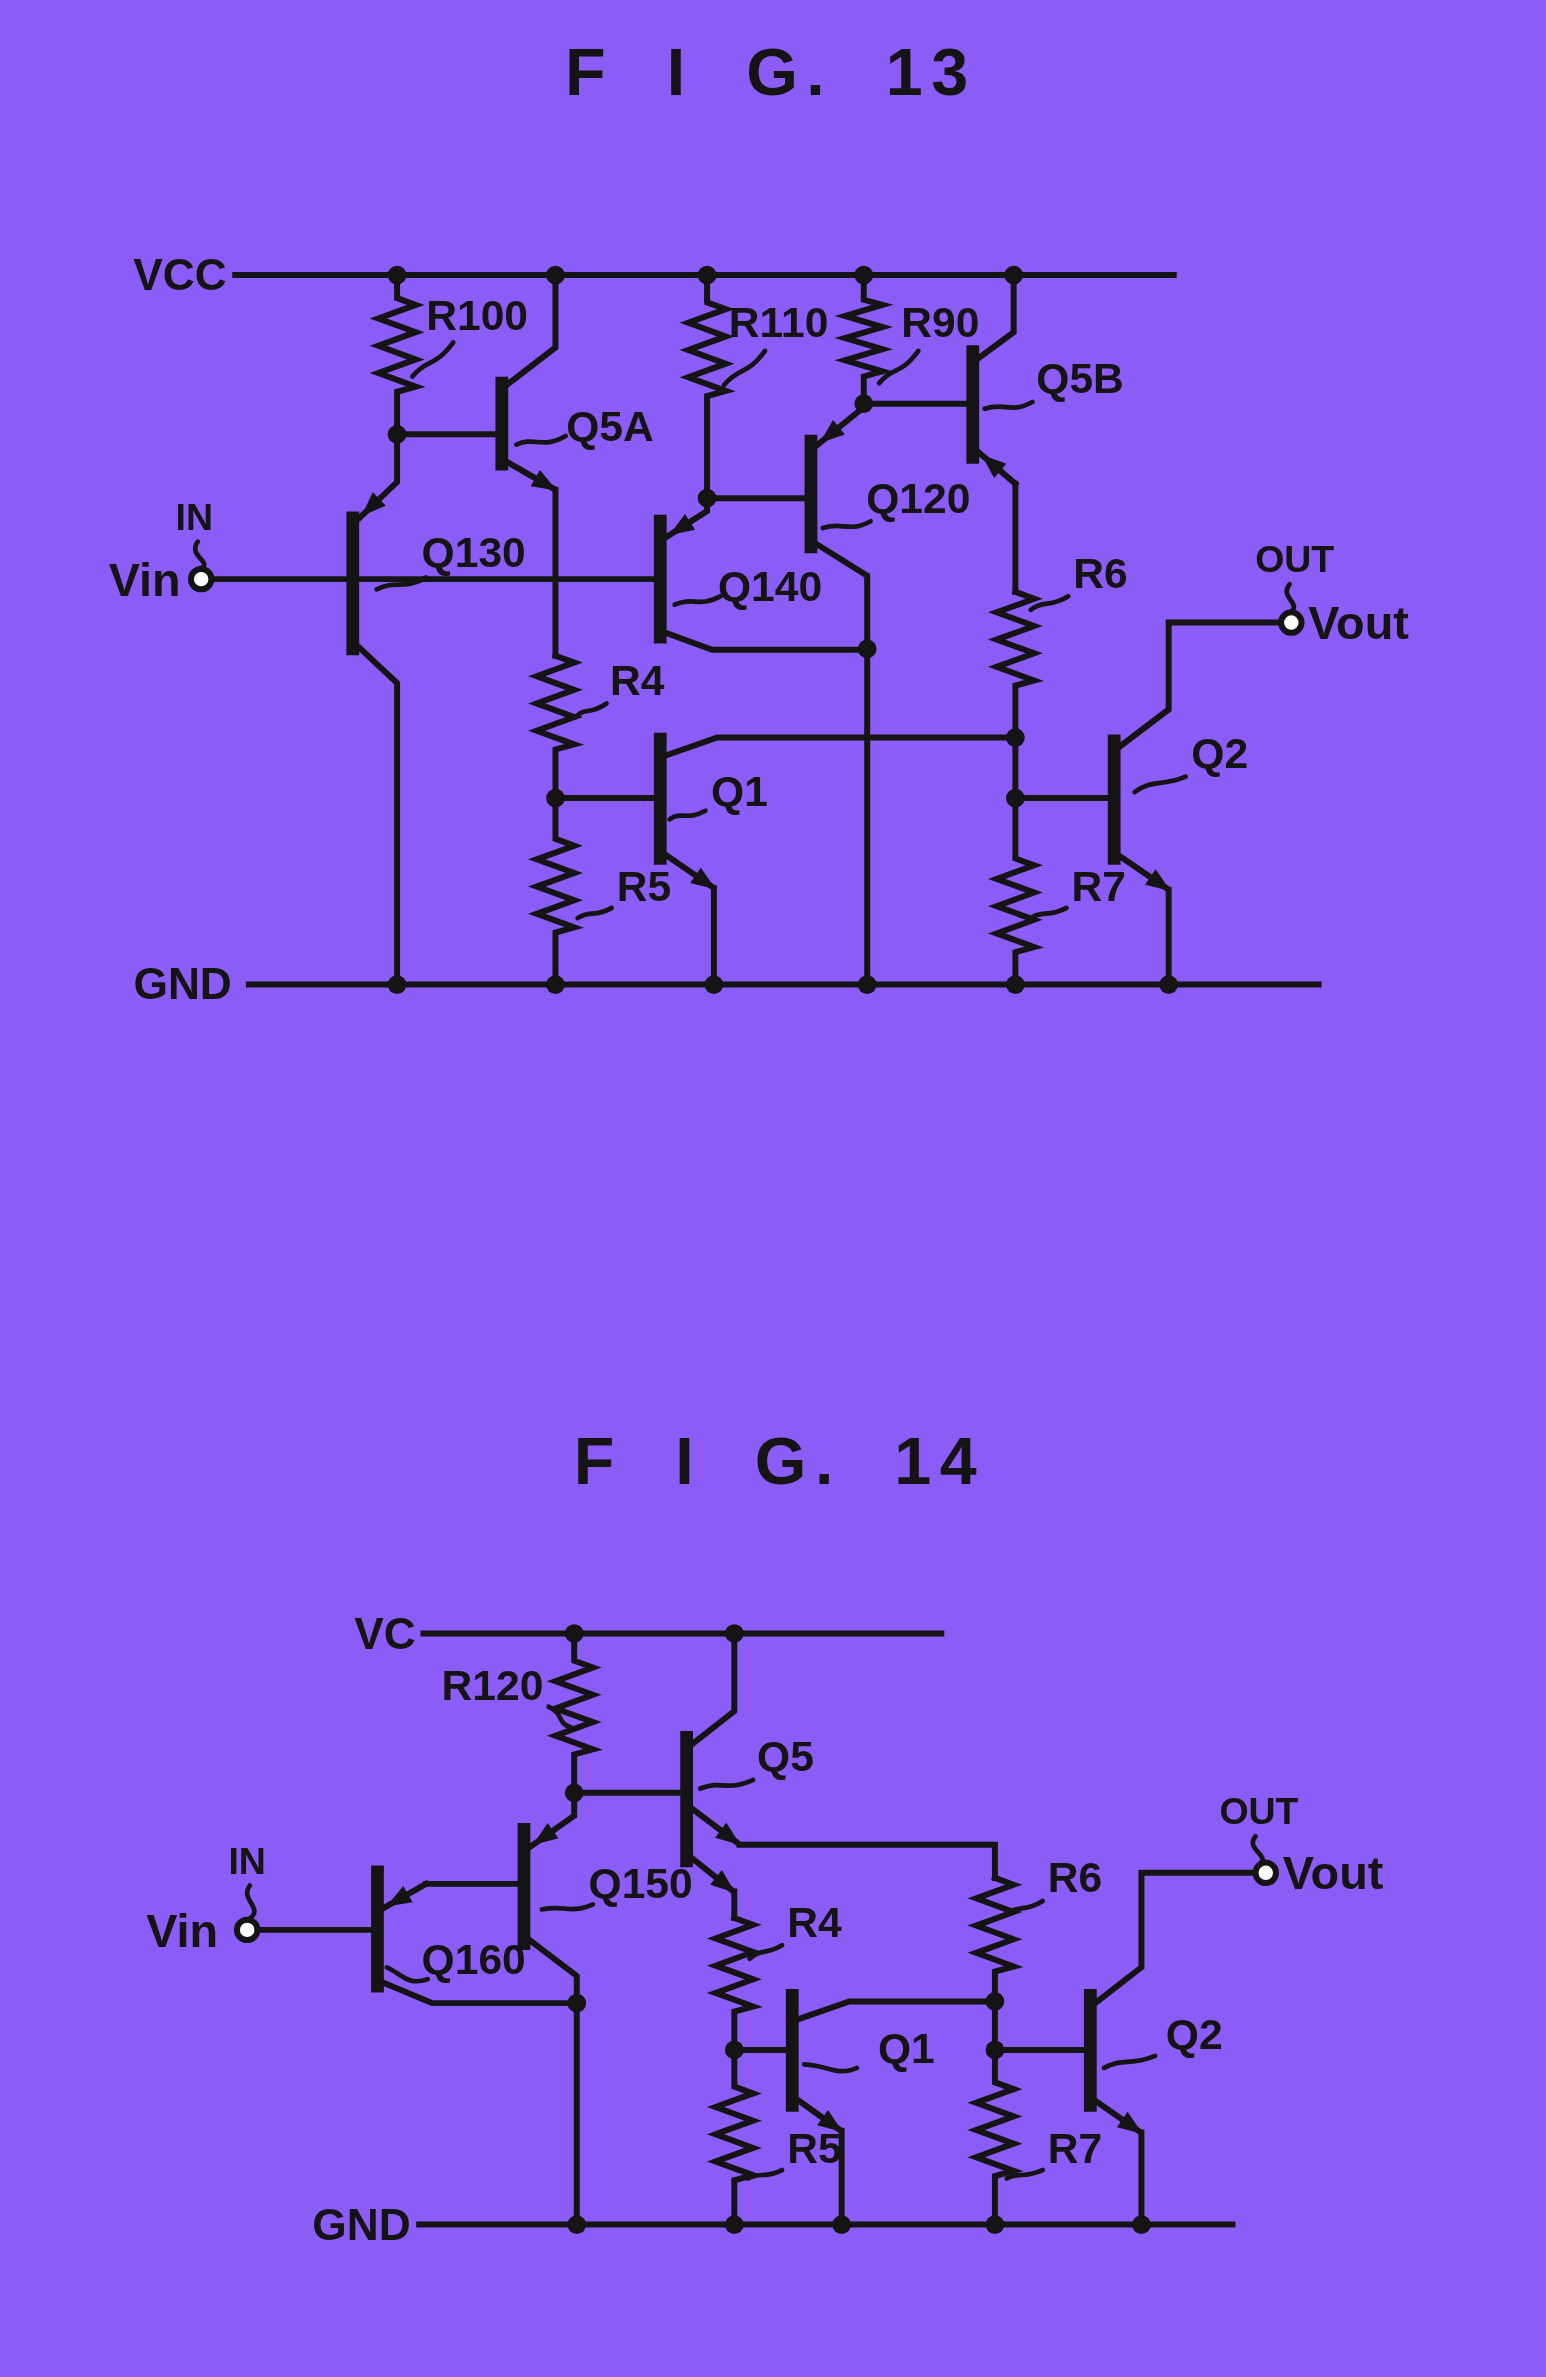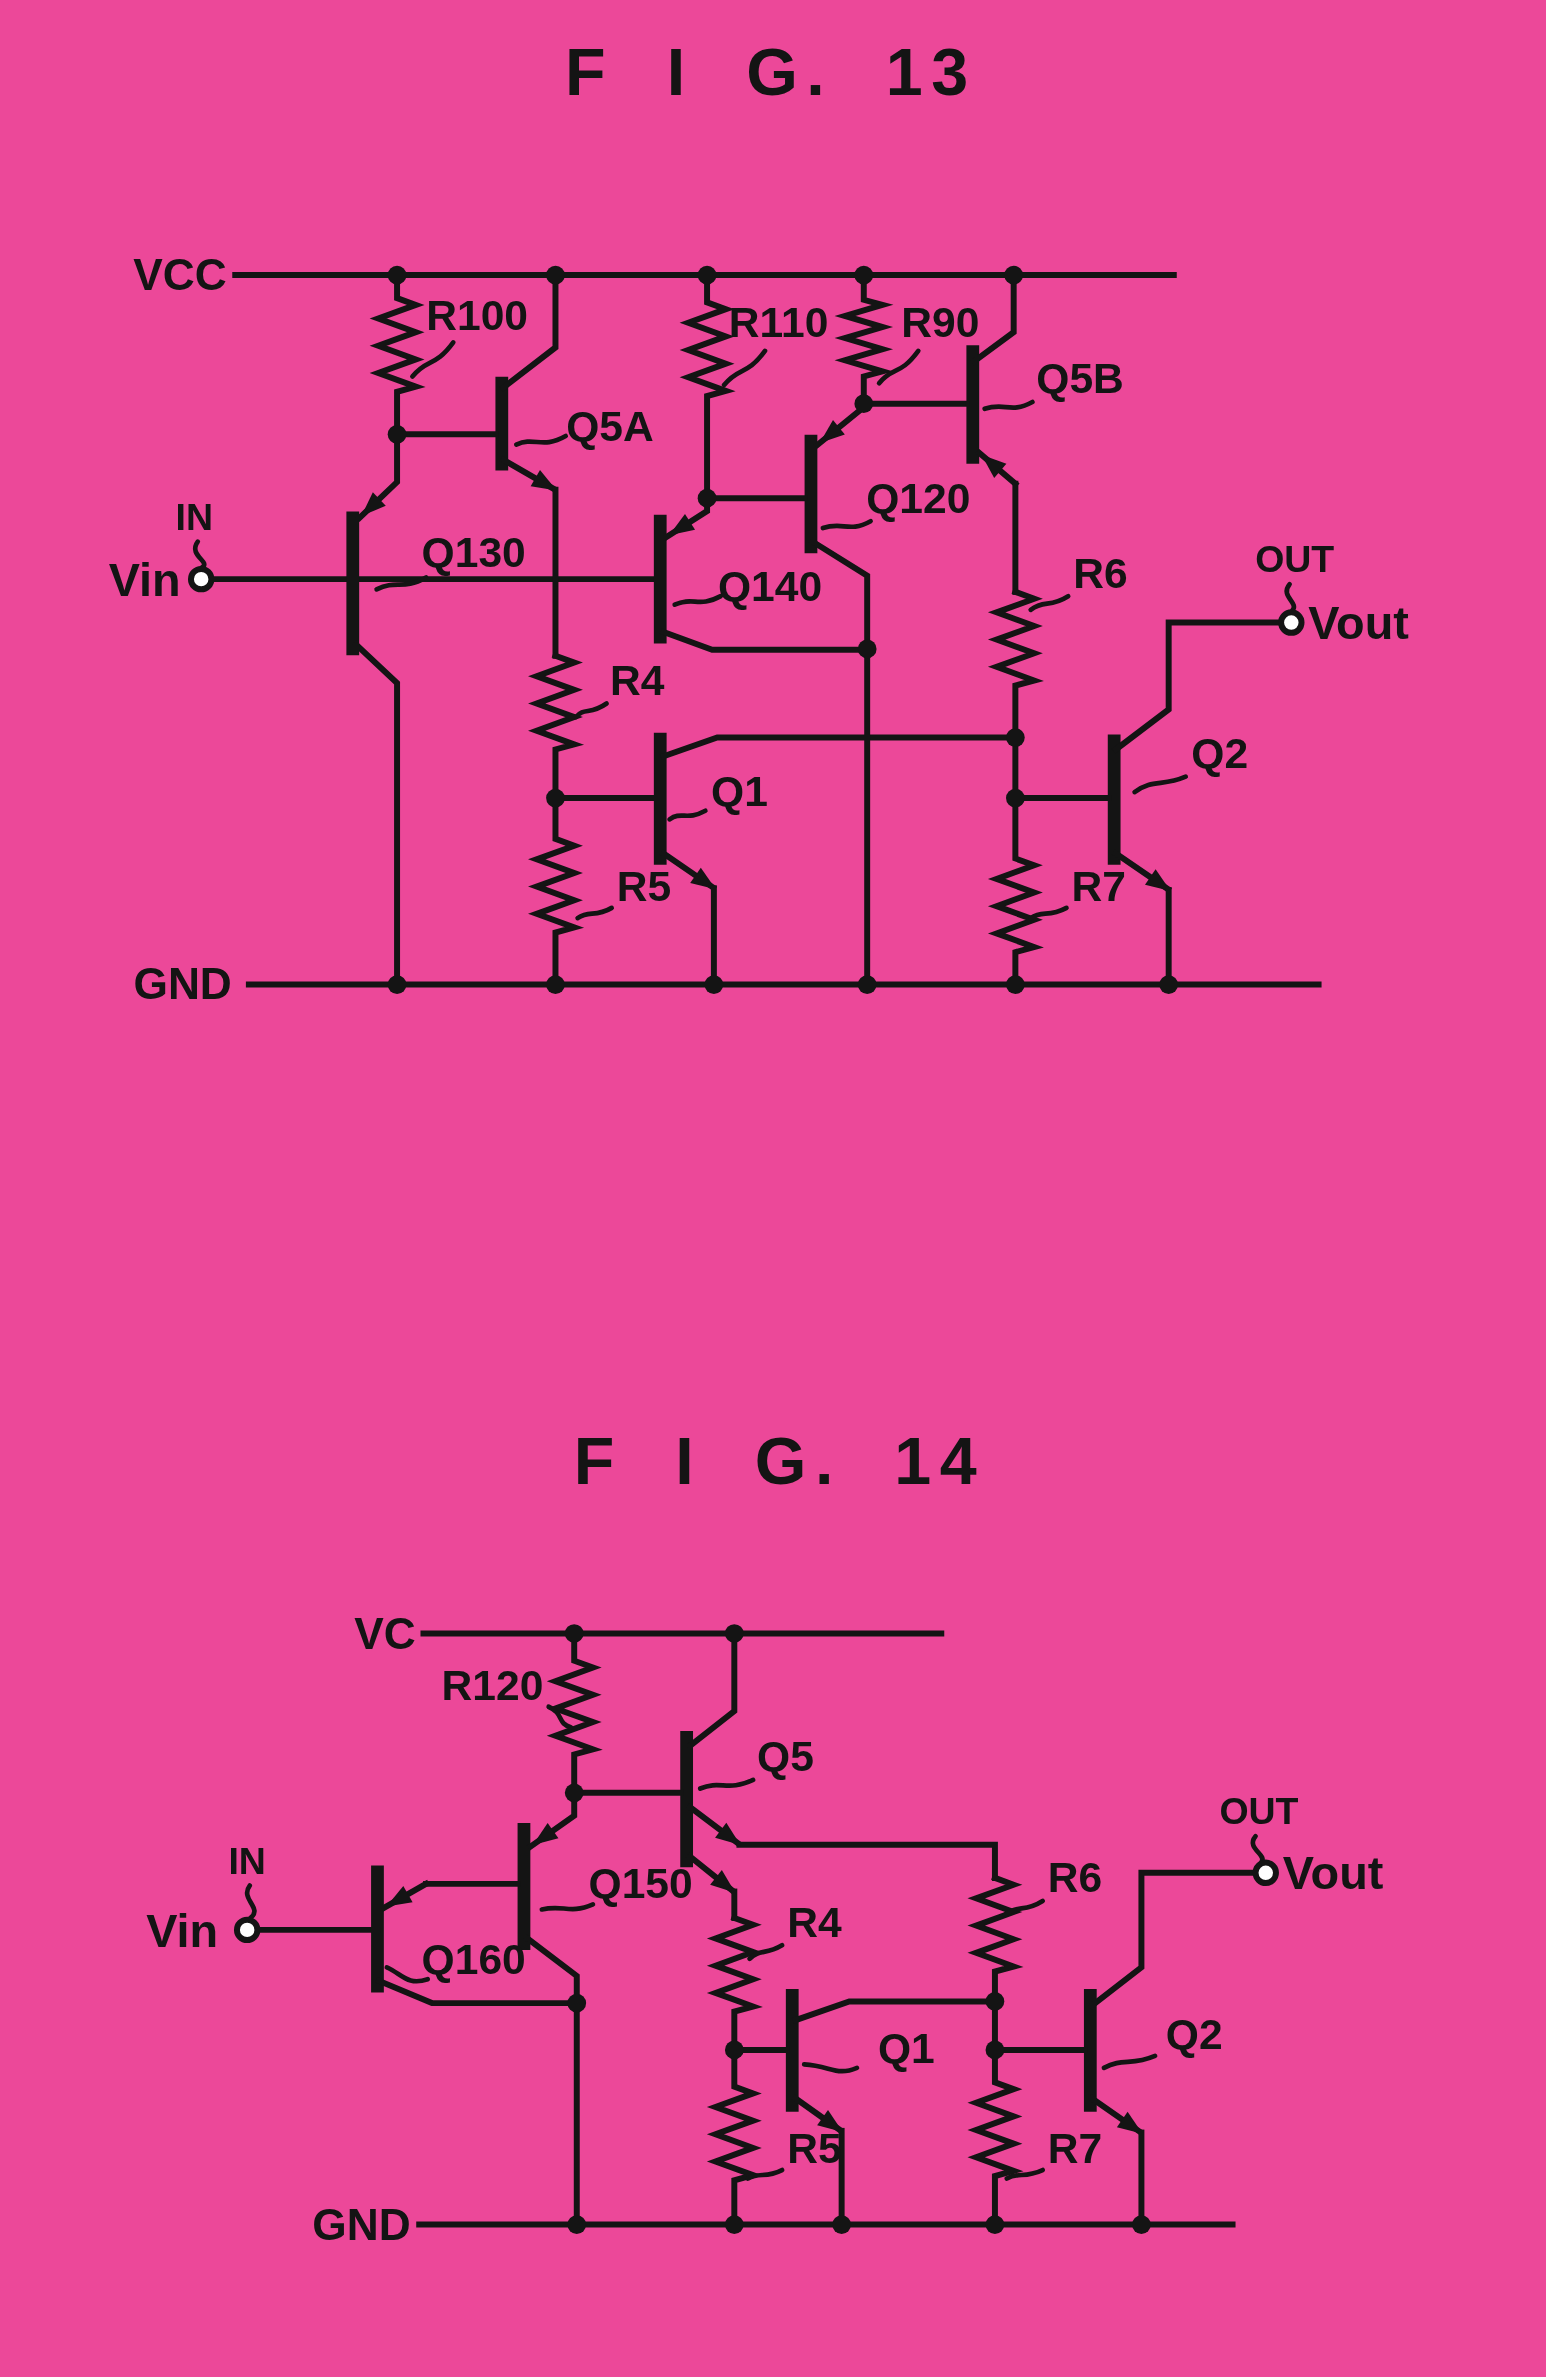--- a/index.html
+++ b/index.html
@@ -1,16 +1,16 @@
 <!DOCTYPE html>
 <html style="font-size:13.6px"><head>
 <meta charset="utf-8">
 <style>
   html,body{margin:0;padding:0;background:#ffffff;}
-  .page{width:1547px;height:2377px;background:#ec4899;position:relative;overflow:hidden;}
+  .page{width:1547px;height:2377px;background:#8b5cf6;position:relative;overflow:hidden;}
   svg{display:block;}
   svg text{font-family:"Liberation Sans","DejaVu Sans",sans-serif;font-weight:bold;fill:#141414;}
   .title-text{font-size:78px;letter-spacing:10px;word-spacing:30px;}
   .rail-text{font-size:52px;}
   .sig-text{font-size:55px;}
   .tag-text{font-size:44px;}
   .comp-text{font-size:50px;}
   .ink{stroke:#141414;stroke-width:7;fill:none;stroke-linecap:square;stroke-linejoin:miter;}
   .bar{stroke:#141414;stroke-width:15;fill:none;stroke-linecap:square;}
   .dot{fill:#141414;stroke:none;}

